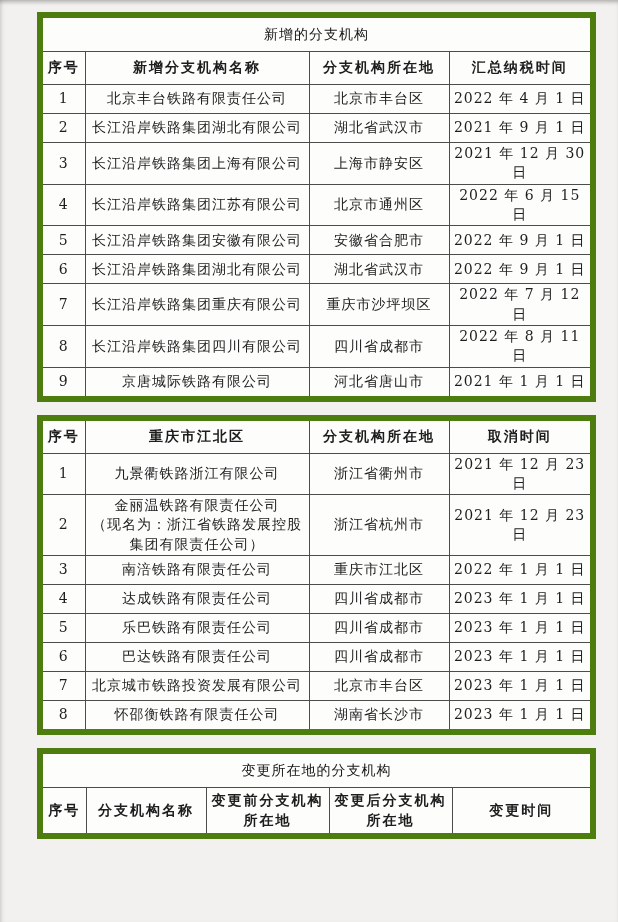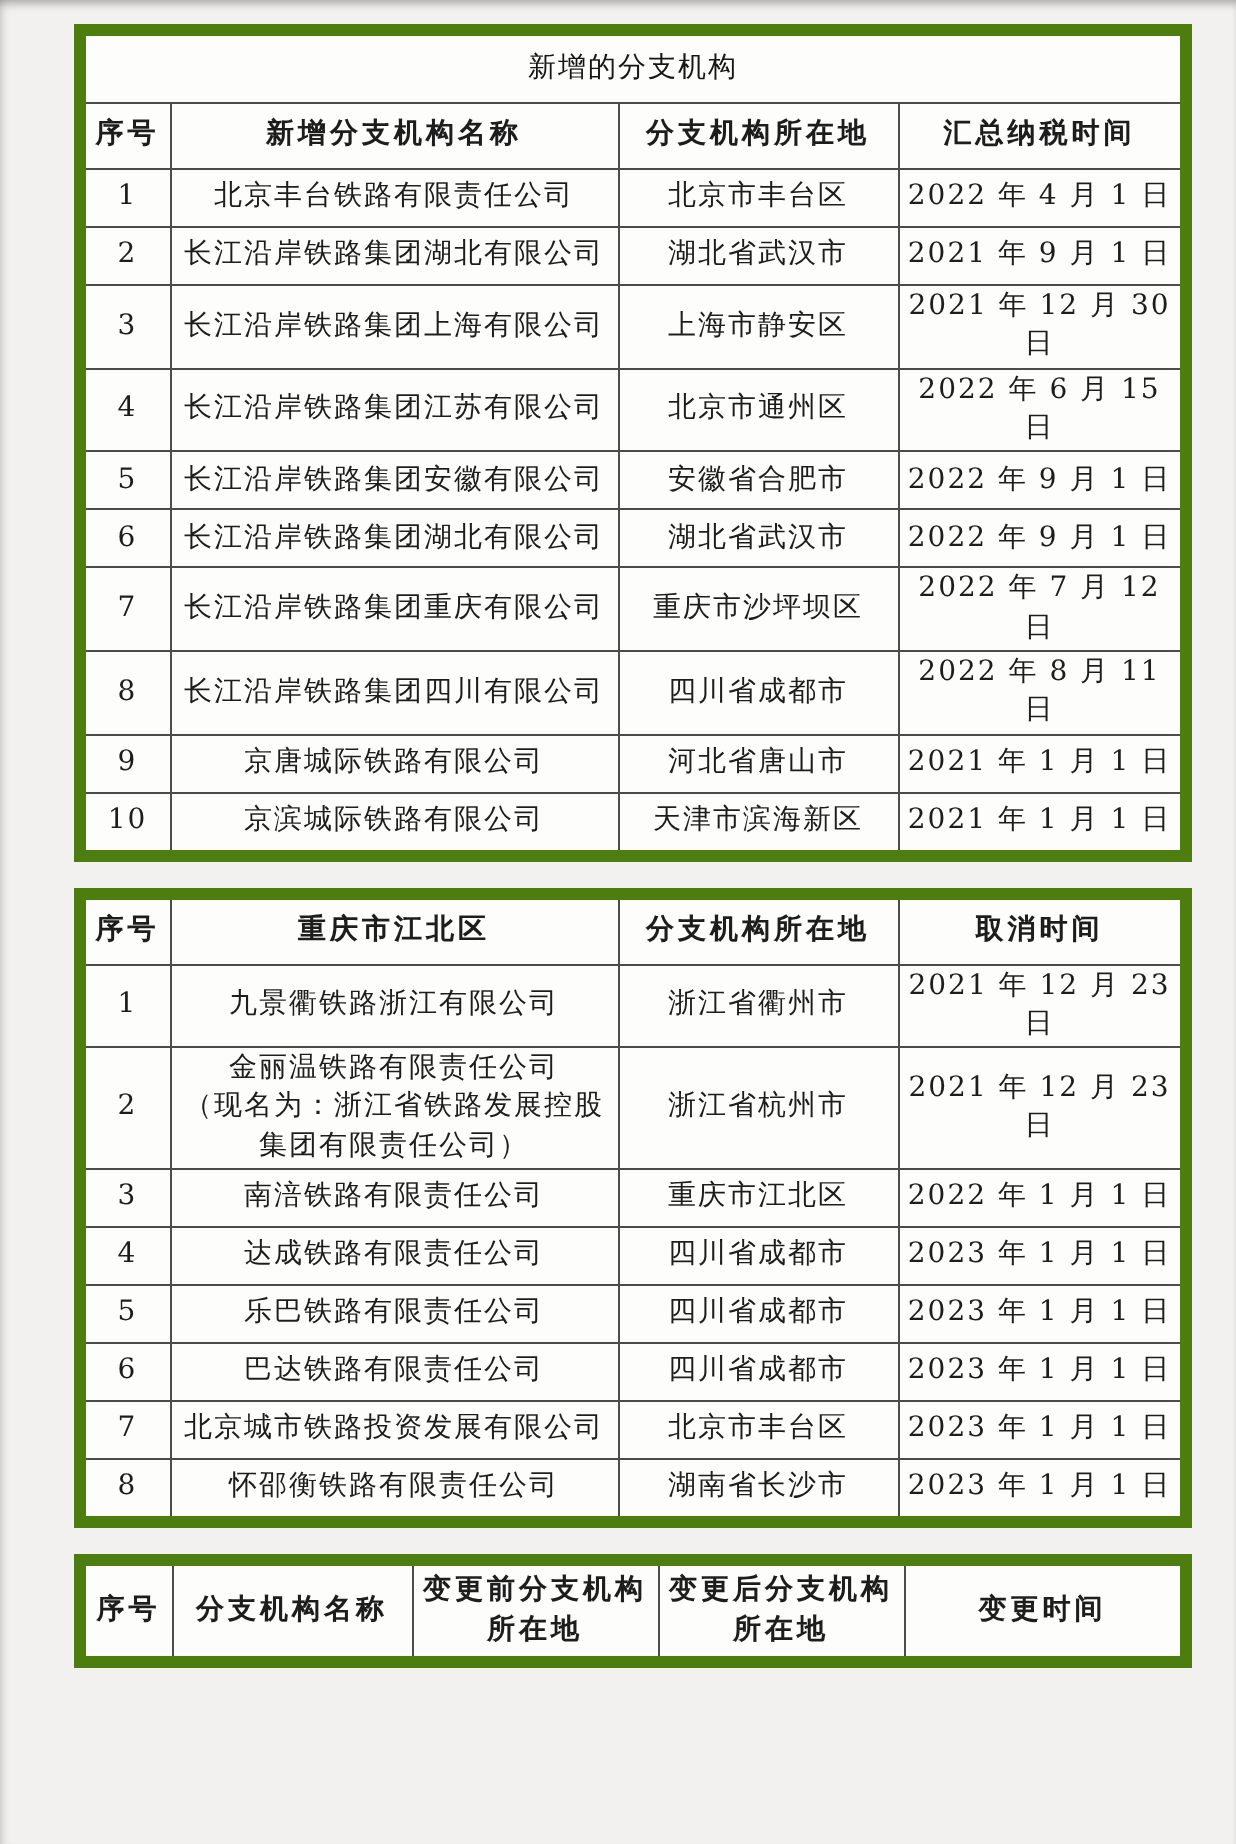--- a/index.html
+++ b/index.html
@@ -120,26 +120,20 @@
             <td class="data-cell">长江沿岸铁路集团四川有限公司</td>
             <td class="data-cell">四川省成都市</td>
             <td class="data-cell">2022 年 8 月 11 日</td>
           </tr>
           <tr>
             <td class="data-cell">9</td>
             <td class="data-cell">京唐城际铁路有限公司</td>
             <td class="data-cell">河北省唐山市</td>
             <td class="data-cell">2021 年 1 月 1 日</td>
           </tr>
-          <tr>
-            <td class="data-cell">10</td>
-            <td class="data-cell">京滨城际铁路有限公司</td>
-            <td class="data-cell">天津市滨海新区</td>
-            <td class="data-cell">2021 年 1 月 1 日</td>
-          </tr>
         </tbody>
       </table>
       <table class="doc-table">
         <colgroup>
           <col style="width: 45px;">
           <col style="width: 224px;">
           <col style="width: 140px;">
           <col style="width: 144px;">
         </colgroup>
         <tbody>
@@ -204,20 +198,23 @@
       <table class="doc-table tall-header tall-row">
         <colgroup>
           <col style="width: 46px;">
           <col style="width: 120px;">
           <col style="width: 123px;">
           <col style="width: 123px;">
           <col style="width: 141px;">
         </colgroup>
         <tbody>
           <tr>
+            <td class="table-title" colspan="5">变更所在地的分支机构</td>
+          </tr>
+          <tr>
             <th>序号</th>
             <th>分支机构名称</th>
             <th>变更前分支机构
 所在地</th>
             <th>变更后分支机构
 所在地</th>
             <th>变更时间</th>
           </tr>
         </tbody>
       </table>

